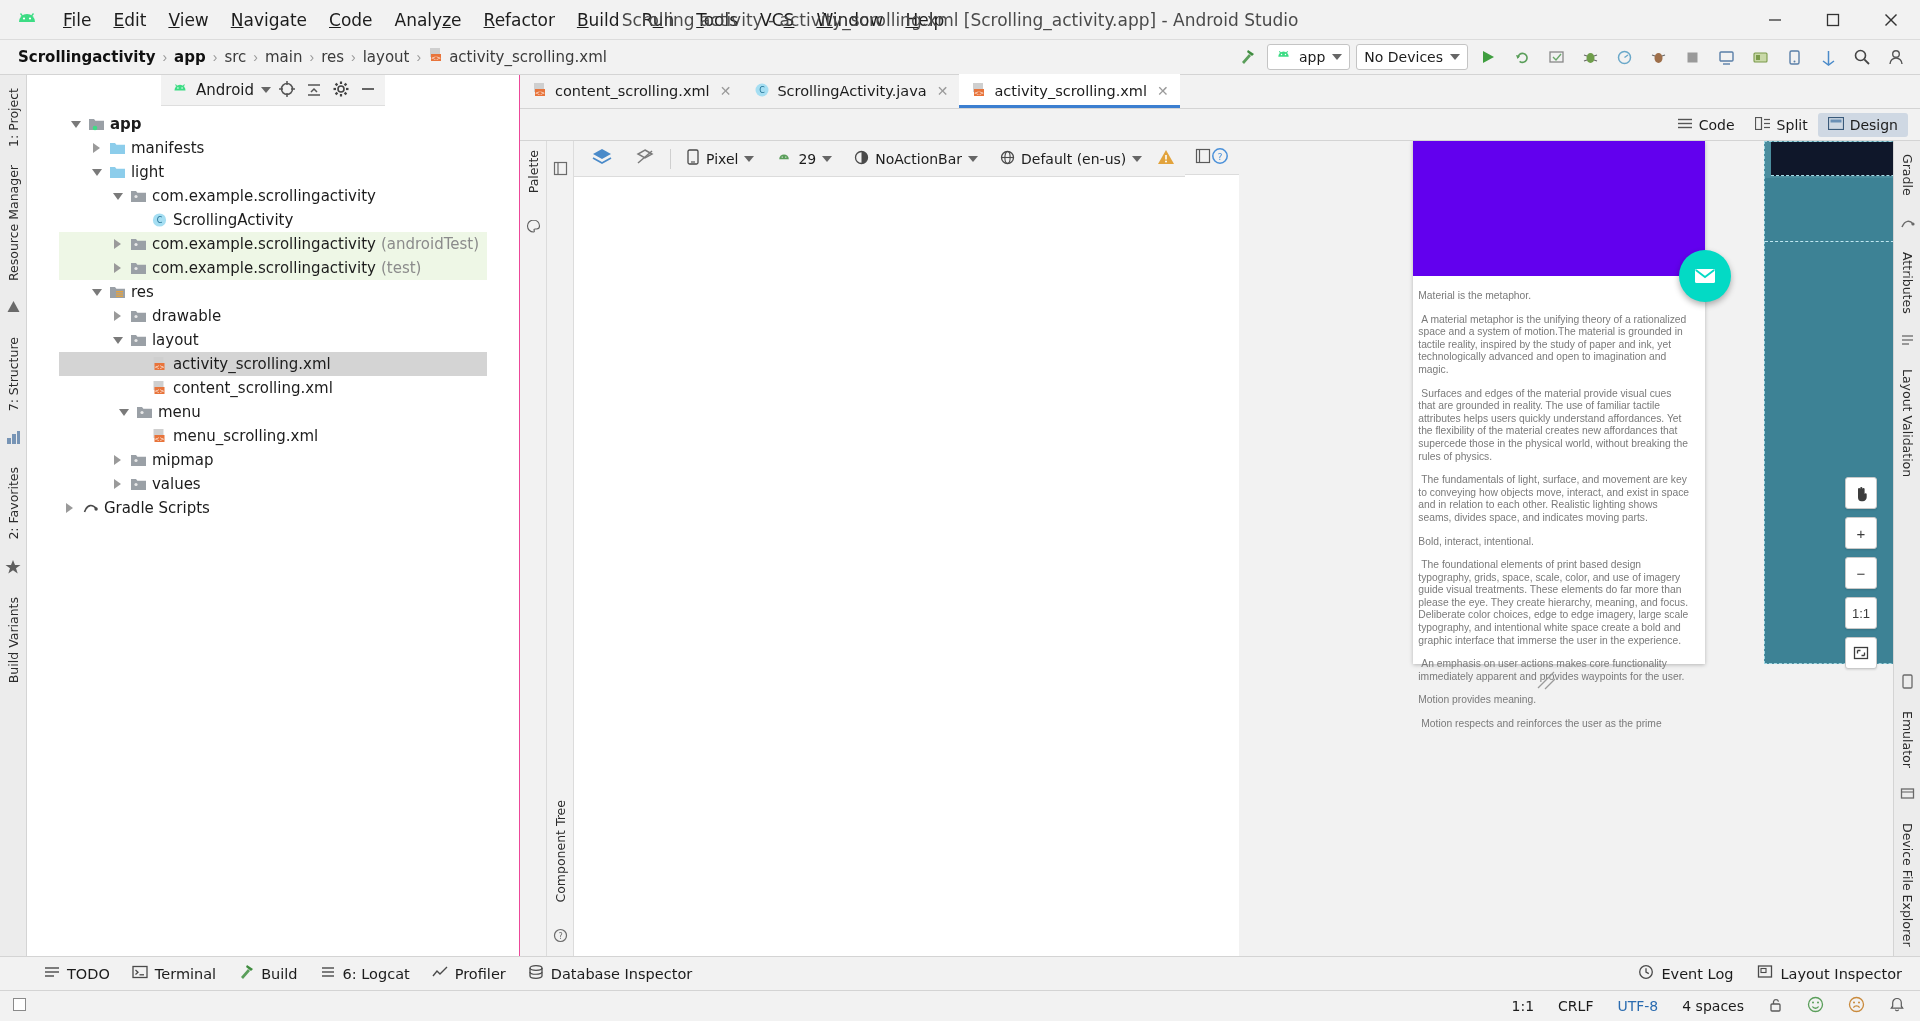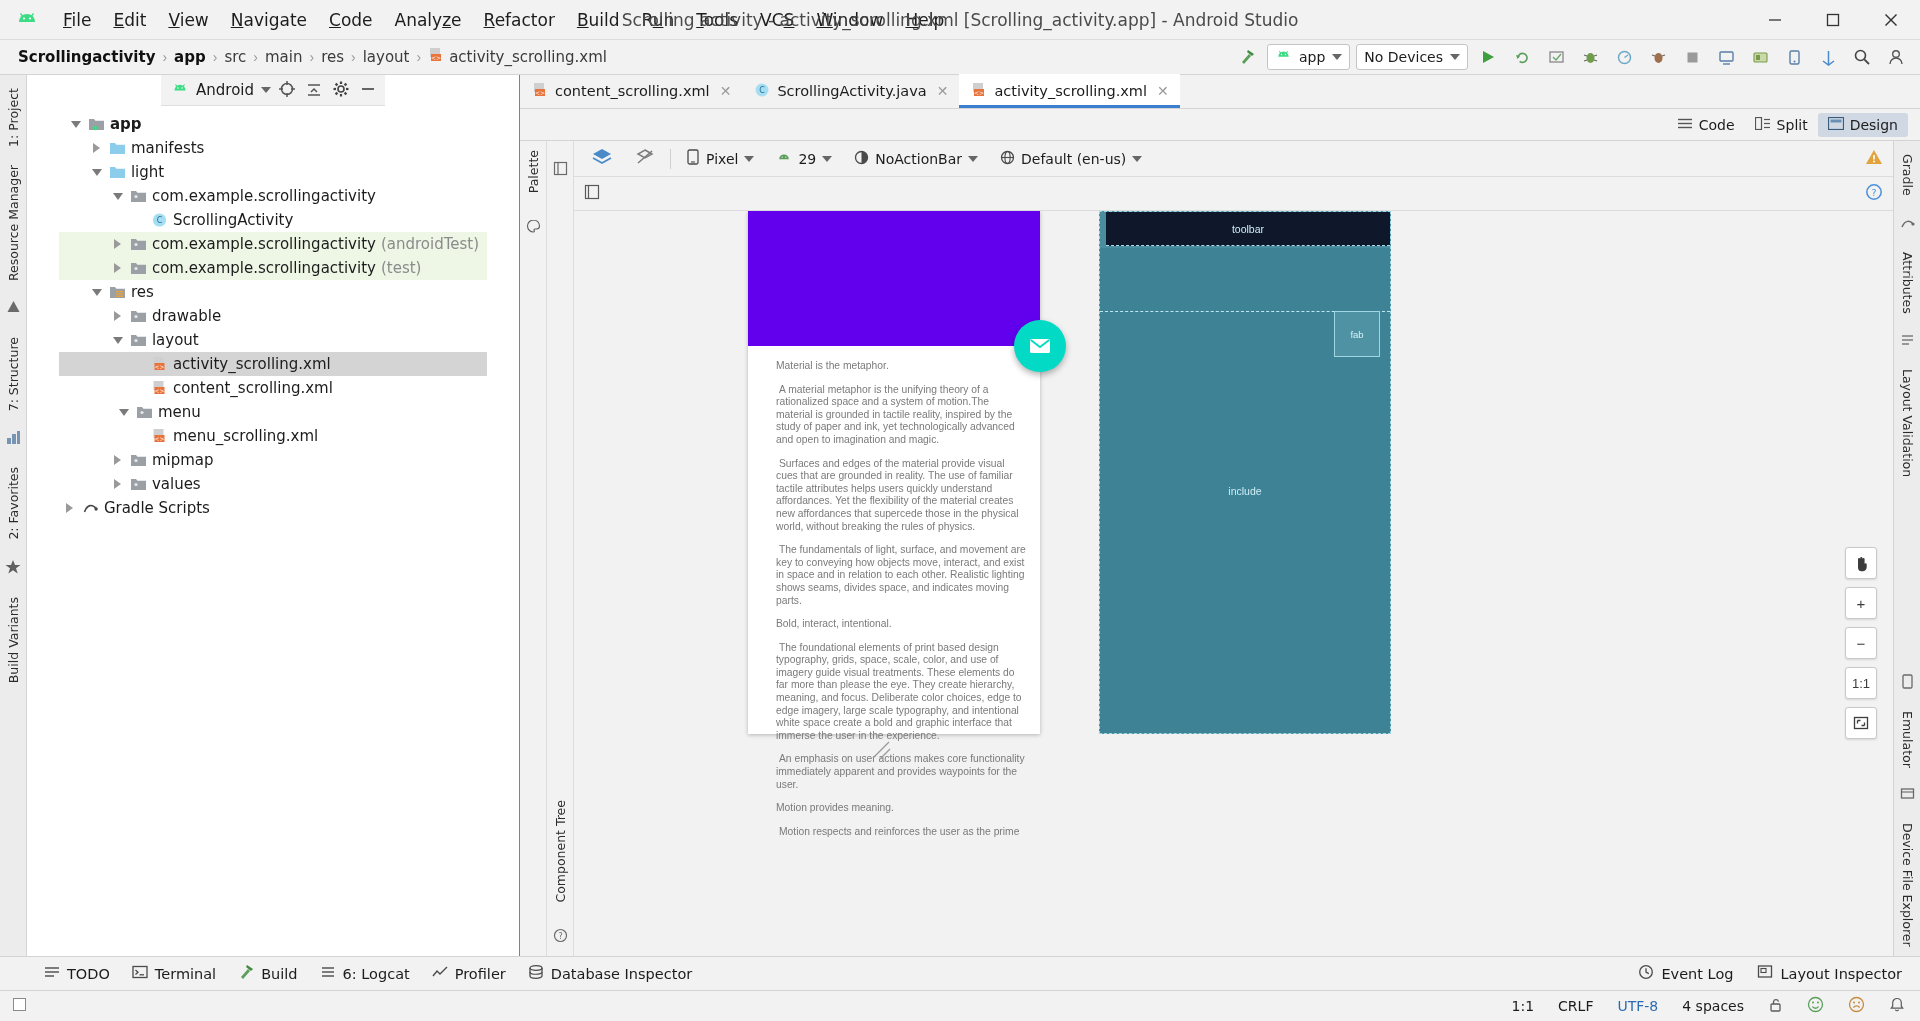--- a/index.html
+++ b/index.html
@@ -111,21 +111,21 @@
   .modeseg { margin-left:auto; display:flex; align-items:center; height:24px; margin-right:12px; }
   .mode {
     display:flex; align-items:center; gap:6px; height:24px; padding:0 10px; font-size:14px; color:#1c1c1c;
     font-family:"DejaVu Sans", sans-serif;
   }
   .mode.active { background:#cfd8e3; border-radius:3px; }
 
   .designrow { flex:1; display:flex; min-height:0; }
   .palette-rail { width:27px; min-width:27px; background:#f2f2f2; border-right:1px solid #dcdcdc; display:flex; flex-direction:column; align-items:center; }
 
-  .design-main { flex:1; display:flex; flex-direction:column; min-width:0; }
+  .design-main { flex:1; display:flex; min-width:0; }
   .dtoolbar {
     height:36px; min-height:36px; display:flex; align-items:center; gap:8px;
     padding: 0 10px; background:#f2f2f2; border-bottom:1px solid #dcdcdc;
   }
   .dcombo { display:flex; align-items:center; gap:6px; padding: 3px 7px; font-size:14px; color:#1c1c1c; border-radius:3px; font-family:"DejaVu Sans", sans-serif;}
   .dsep { width:1px; height:20px; background:#cfcfcf; }
   .dtoolbar .right { margin-left:auto; display:flex; align-items:center; gap:10px; }
 
   .dsub { height:34px; min-height:34px; display:flex; align-items:center; padding:0 10px; background:#f2f2f2; border-bottom:1px solid #dcdcdc;}
   .dsub .right { margin-left:auto; display:flex; align-items:center; gap:10px; }
@@ -136,21 +136,21 @@
   .phone {
     position:absolute; left:174px; top:0px; width:292px; height:523px;
     background:#fff; box-shadow: 0 1px 4px rgba(0,0,0,.25);
   }
   .phone-hero { height:135px; background:#6200EE; position:relative; }
   .fab {
     position:absolute; right:-26px; bottom:-26px; width:52px; height:52px; border-radius:50%;
     background:#03DAC5; display:flex; align-items:center; justify-content:center;
     box-shadow:0 3px 6px rgba(0,0,0,.3);
   }
-  .phone-body { padding: 14px 14px 0 28px; }
+  .phone-body { padding: 14px 14px 0 5px; }
   .ptext { font-size:10.3px; color:#7a7a7a; line-height:12.6px; font-family:"Liberation Sans", sans-serif; margin:0 0 11px 0; }
   .ptext.ind { text-indent: 3px; }
   .resize-handle { position:absolute; left:296px; top:528px; width:22px; height:22px; }
 
   
   .blueprint {
     position:absolute; left:525px; top:0px; width:292px; height:523px;
     background:#4a8d9e; border:1px dashed #9fd6e2;
   }
   .bp-toolbar {

